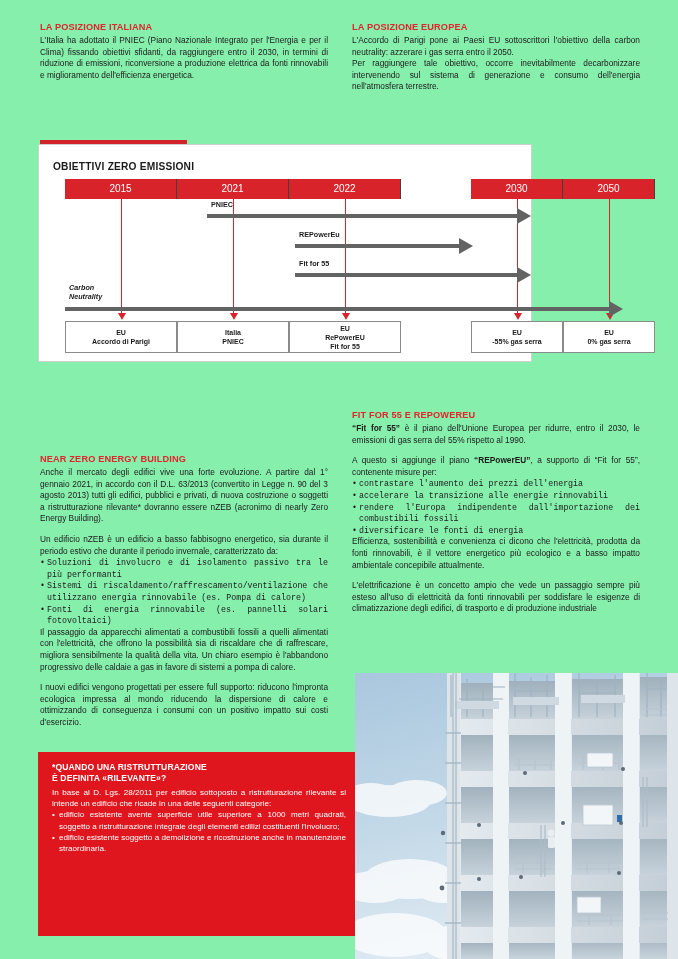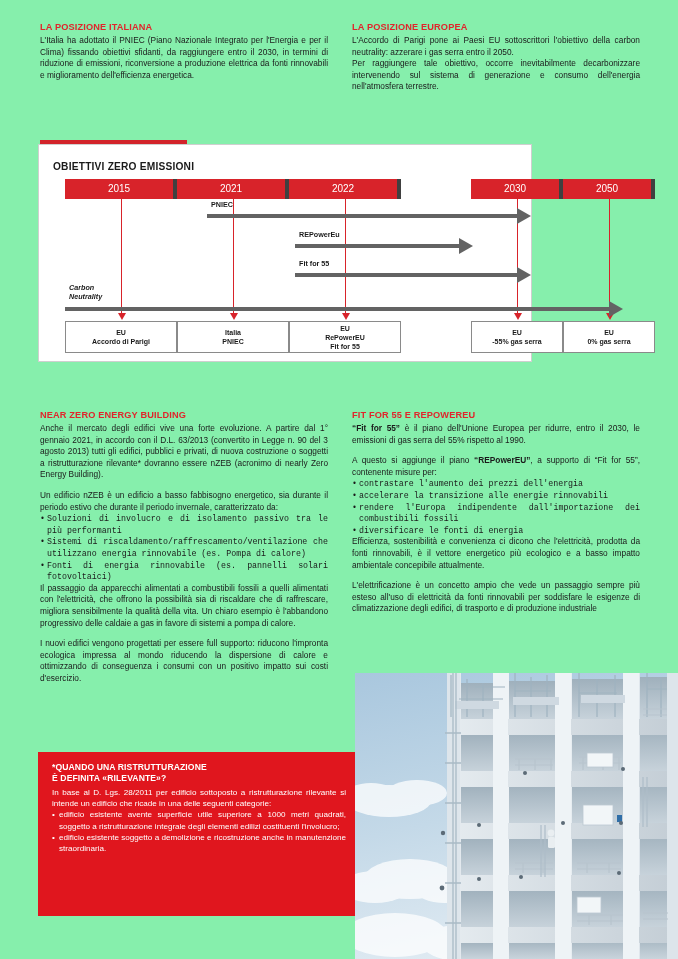--- a/index.html
+++ b/index.html
@@ -43,21 +43,21 @@
     position: absolute; left: 2px; top: 0; width: 147px; height: 4px; background: #d2232a;
   }
   .diagram-title {
     position: absolute; left: 14px; top: 16px;
     font-size: 10.2px; font-weight: bold; color: #1a1a1a; letter-spacing: 0.2px;
   }
 
   .year-box {
     position: absolute; background: #d8232a; color: #fff;
     font-size: 10px; text-align: center; line-height: 20px; height: 20px;
-    border-right: 4px solid #404040;
+    border-right: 1px solid #404040;
   }
   .vline { position: absolute; width: 1px; background: #d8232a; }
   .vhead {
     position: absolute; width: 0; height: 0;
     border-left: 4px solid transparent; border-right: 4px solid transparent;
     border-top: 7px solid #d8232a;
   }
 
   .flow-bar { position: absolute; height: 4px; background: #636363; }
   .flow-head {
@@ -71,26 +71,26 @@
   }
 
   .res-box {
     position: absolute; border: 1px solid #8a8a8a; background: #fff;
     display: flex; flex-direction: column; align-items: center; justify-content: center;
     font-size: 7px; font-weight: bold; color: #1a1a1a; line-height: 9px; text-align: center;
   }
 
   
   .midcols { position: absolute; left: 40px; top: 410px; width: 600px; display: flex; gap: 24px; }
-  .mid-left { width: 288px; }
+  .mid-left { width: 288px; margin-top: 44px; }
   .mid-right { width: 288px; }
 
   
   .callout {
-    position: absolute; left: 38px; top: 752px; width: 320px; height: 164px;
+    position: absolute; left: 38px; top: 752px; width: 320px; height: 184px;
     background: #e0161e; color: #fff; padding: 10px 12px 8px 14px;
   }
   .callout h3 {
     margin: 0 0 3px 0; font-size: 8.6px; font-weight: bold; line-height: 11px;
     letter-spacing: 0.1px;
   }
   .callout p { margin: 0; font-size: 8.1px; line-height: 11.2px; text-align: justify; }
   .callout ul { margin: 0; padding: 0; list-style: none; }
   .callout ul li {
     font-size: 8.1px; line-height: 11.2px; text-align: justify;

